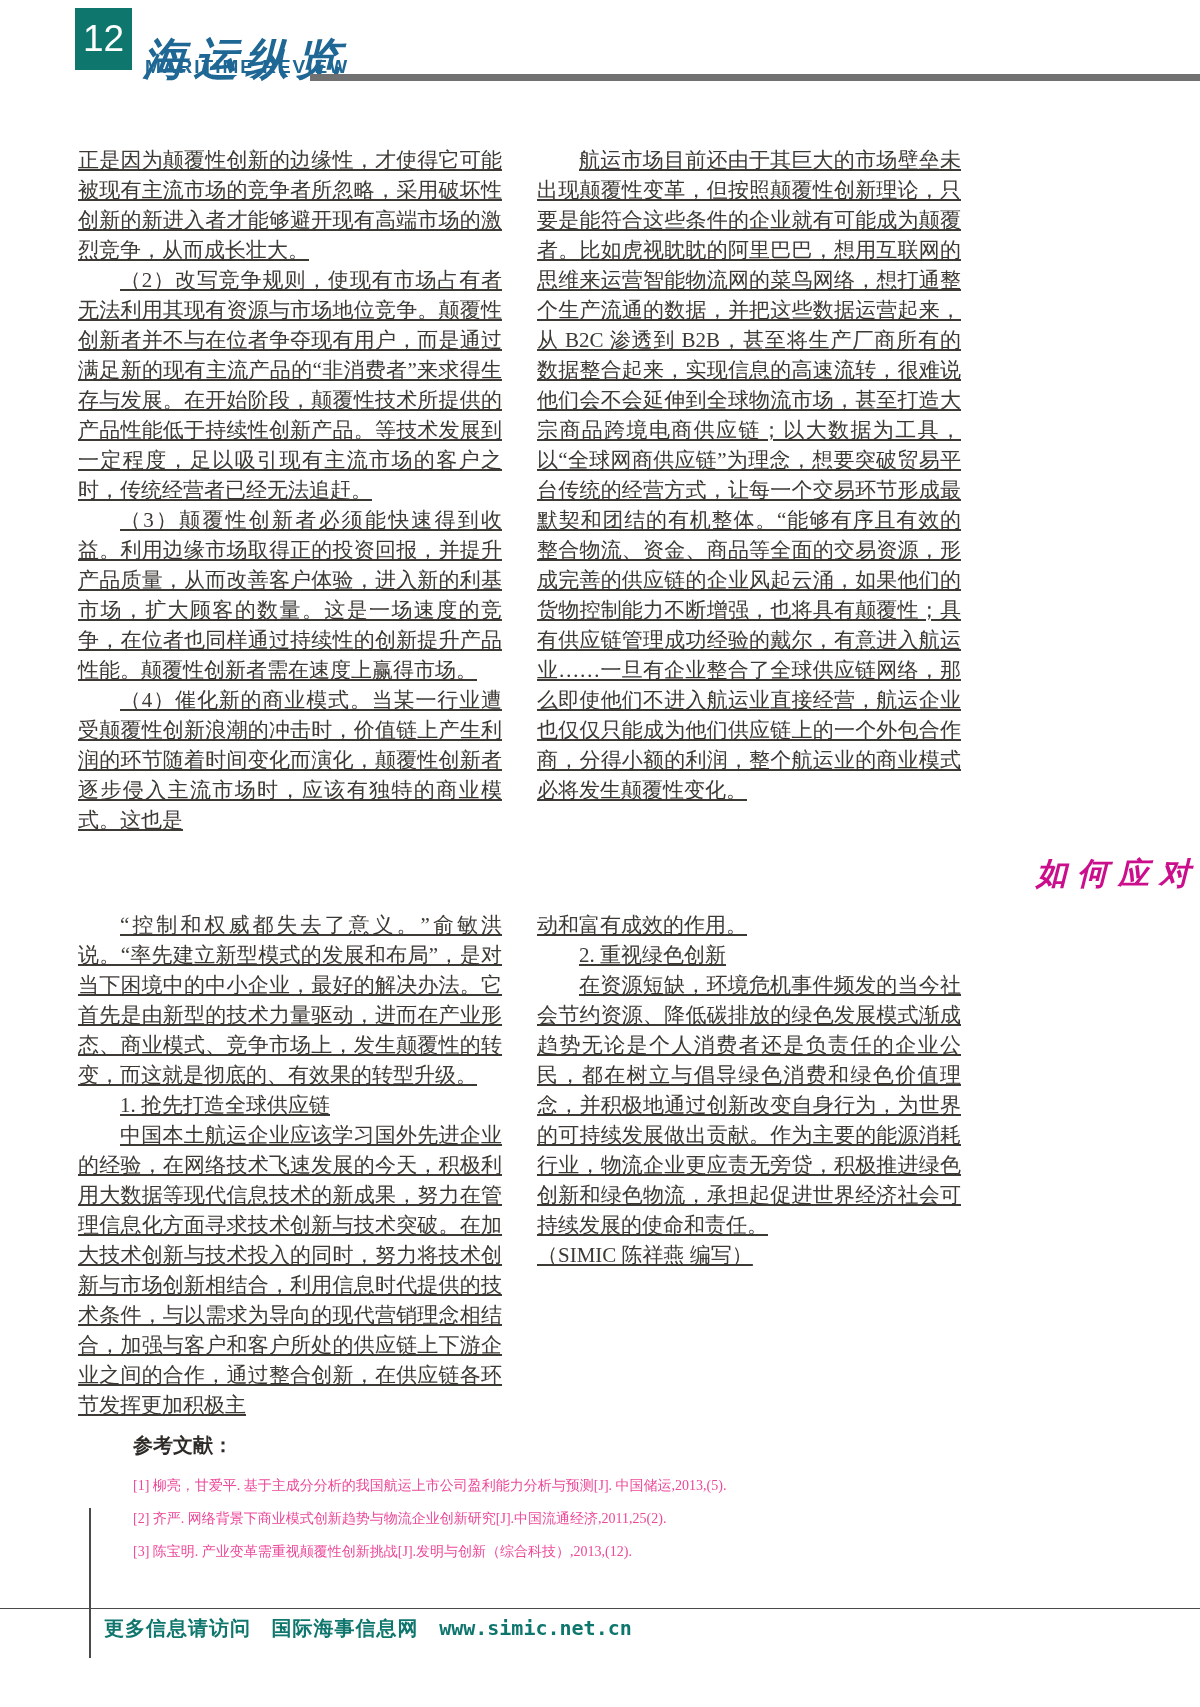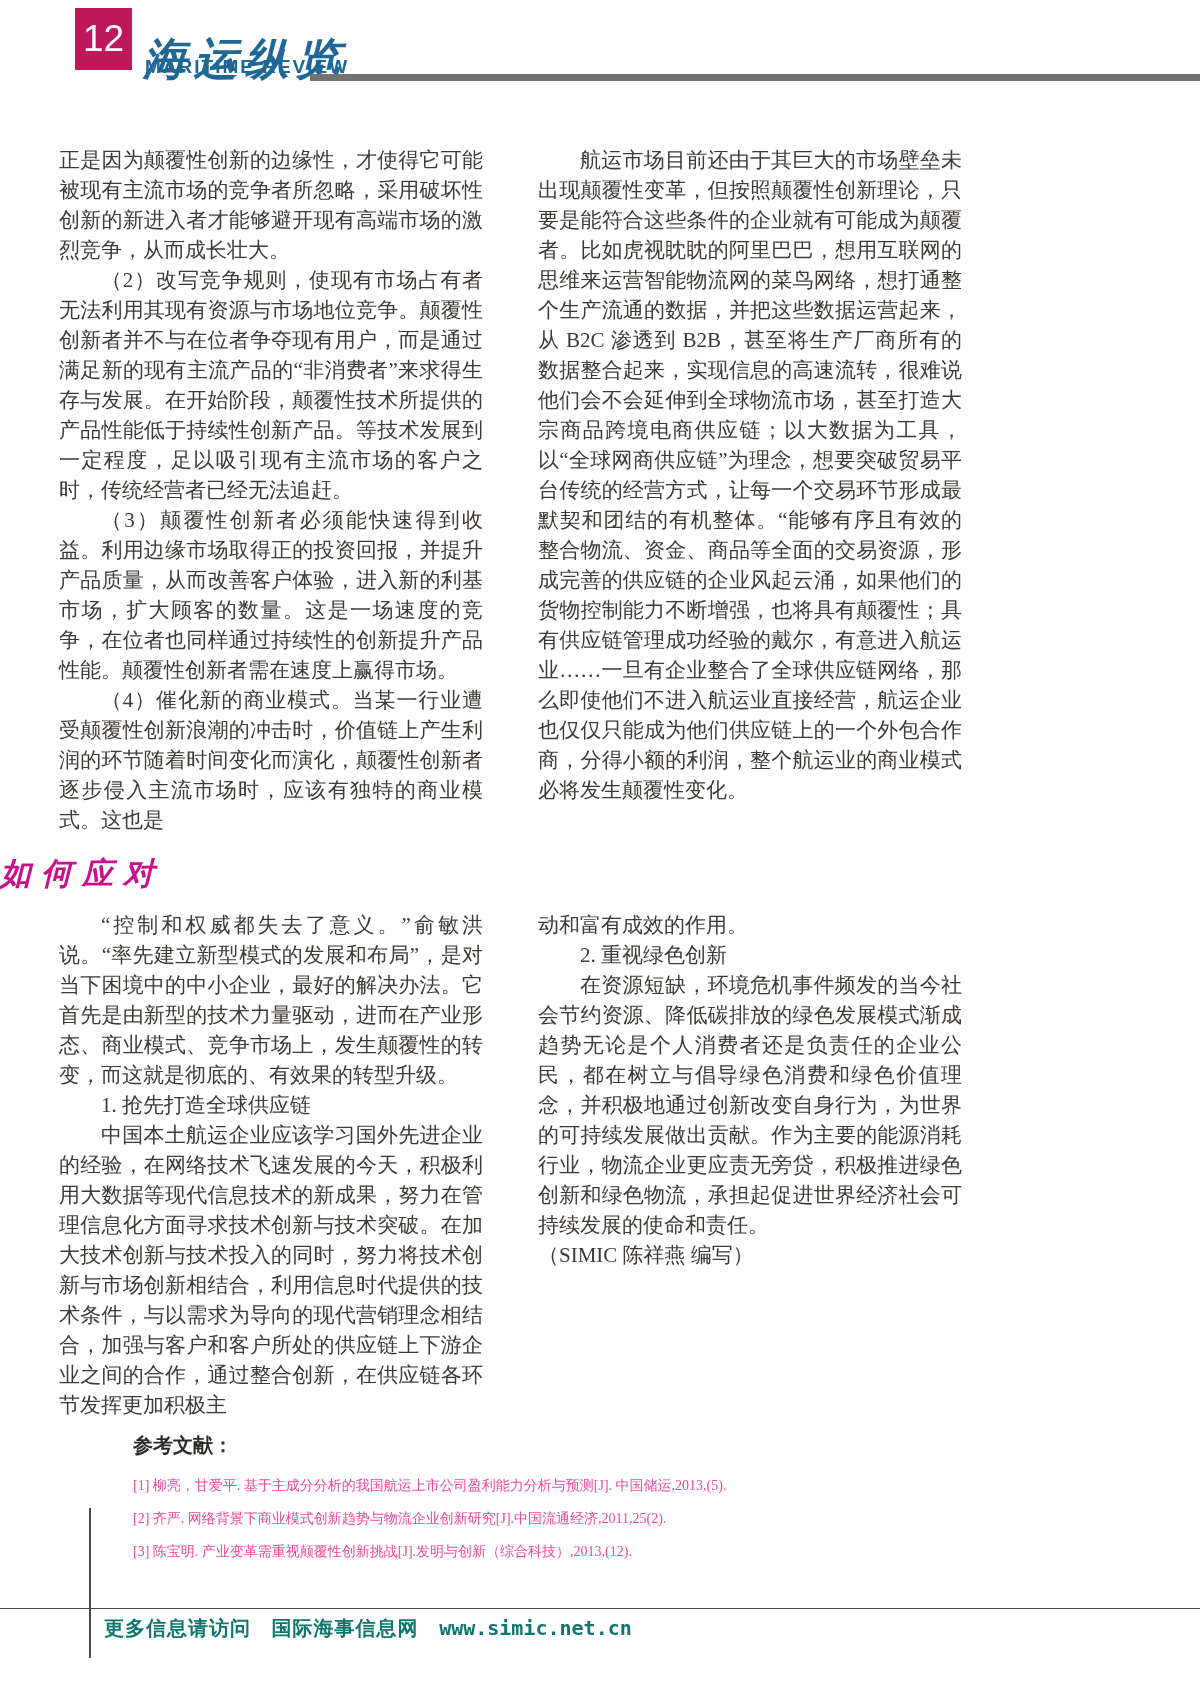--- a/index.html
+++ b/index.html
@@ -7,50 +7,50 @@
     position:relative; width:1200px; height:1707px; margin:0 auto;
     background:#ffffff; overflow:hidden;
     font-family:"Liberation Serif","DejaVu Serif",serif;
     color:#3d3935;
   }
 
   
   .header { position:absolute; top:0; left:0; width:100%; height:90px; }
   .pagenum-box {
     position:absolute; left:75px; top:8px; width:57px; height:62px;
-    background:#be185d; color:#ffffff; display:flex; align-items:center; justify-content:center;
+    background:#0f766e; color:#ffffff; display:flex; align-items:center; justify-content:center;
     font-family:"Liberation Sans","DejaVu Sans",sans-serif; font-size:37px; font-weight:400;
   }
   .logo-cn {
     position:absolute; left:143px; top:2px;
     font-family:"DejaVu Serif","Liberation Serif",serif;
     font-style:italic; font-weight:bold; font-size:44px; letter-spacing:7px;
     color:#1f6794;
     margin-top:28px;
   }
   .logo-en {
     position:absolute; left:145px; top:56px;
     font-family:"Liberation Sans","DejaVu Sans",sans-serif;
     font-size:19px; letter-spacing:2px; color:#1f6794; font-weight:700;
   }
   .header-rule {
     position:absolute; left:310px; right:0; top:74px; height:7px; background:#717171;
   }
 
   
   .content { position:absolute; top:145px; left:0; width:100%; }
-  .cols { display:flex; gap:55px; margin-left:59px; margin-right:152px; }
+  .cols { display:flex; gap:35px; margin-left:78px; margin-right:152px;text-decoration:underline; }
   .col { width:424px; }
   .col p {
     margin:0; font-size:21px; line-height:30px; text-align:justify;
     text-justify:inter-character; color:#3d3935;
   }
   .col p.indent { text-indent:2em; }
   .sec1 { height:693px; }
-  .heading-row { height:72px; display:flex; align-items:center; justify-content:flex-start; }
+  .heading-row { height:72px; display:flex; align-items:center; justify-content:flex-end; }
   .calli-heading {
     font-family:"DejaVu Serif","Liberation Serif",serif;
     font-style:italic; font-weight:bold; font-size:31px; letter-spacing:10px;
     color:#cb0e8c;
   }
   .attribution {
     margin-top:0; font-size:21px; line-height:30px; text-align:right; color:#3d3935;
   }
 
   

